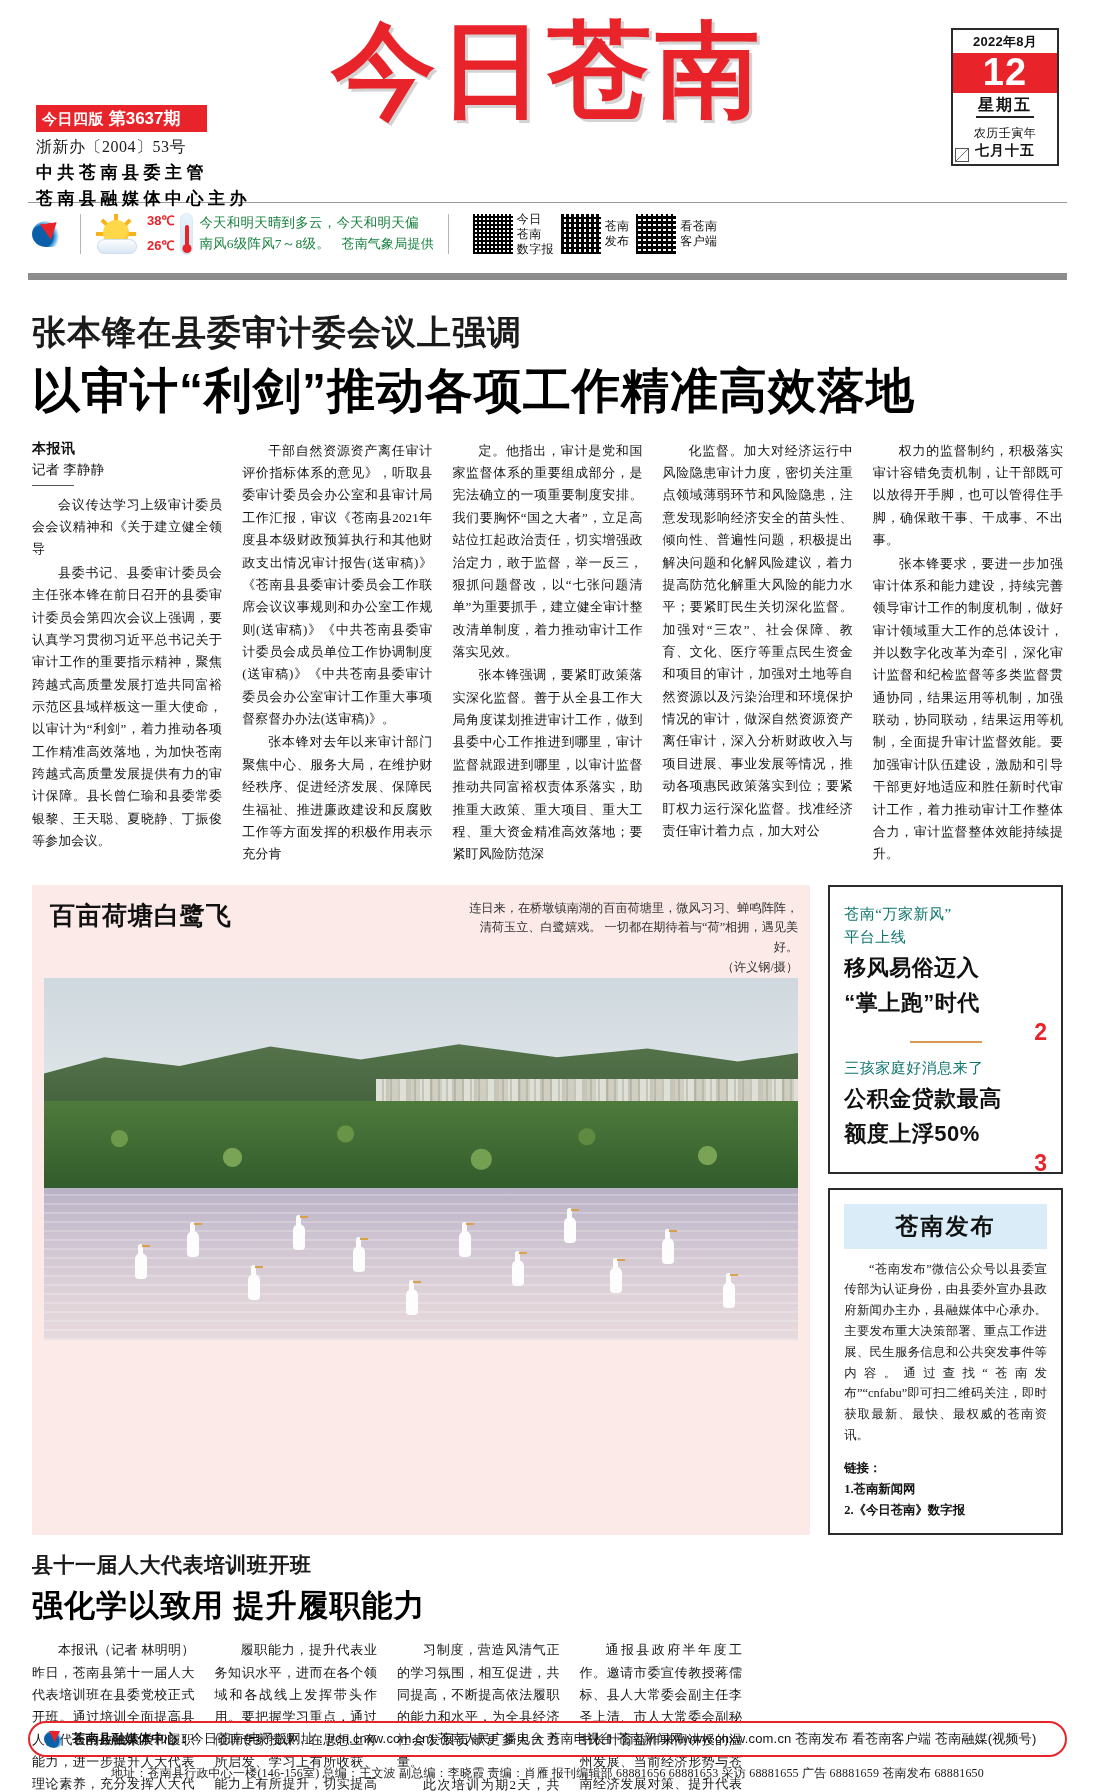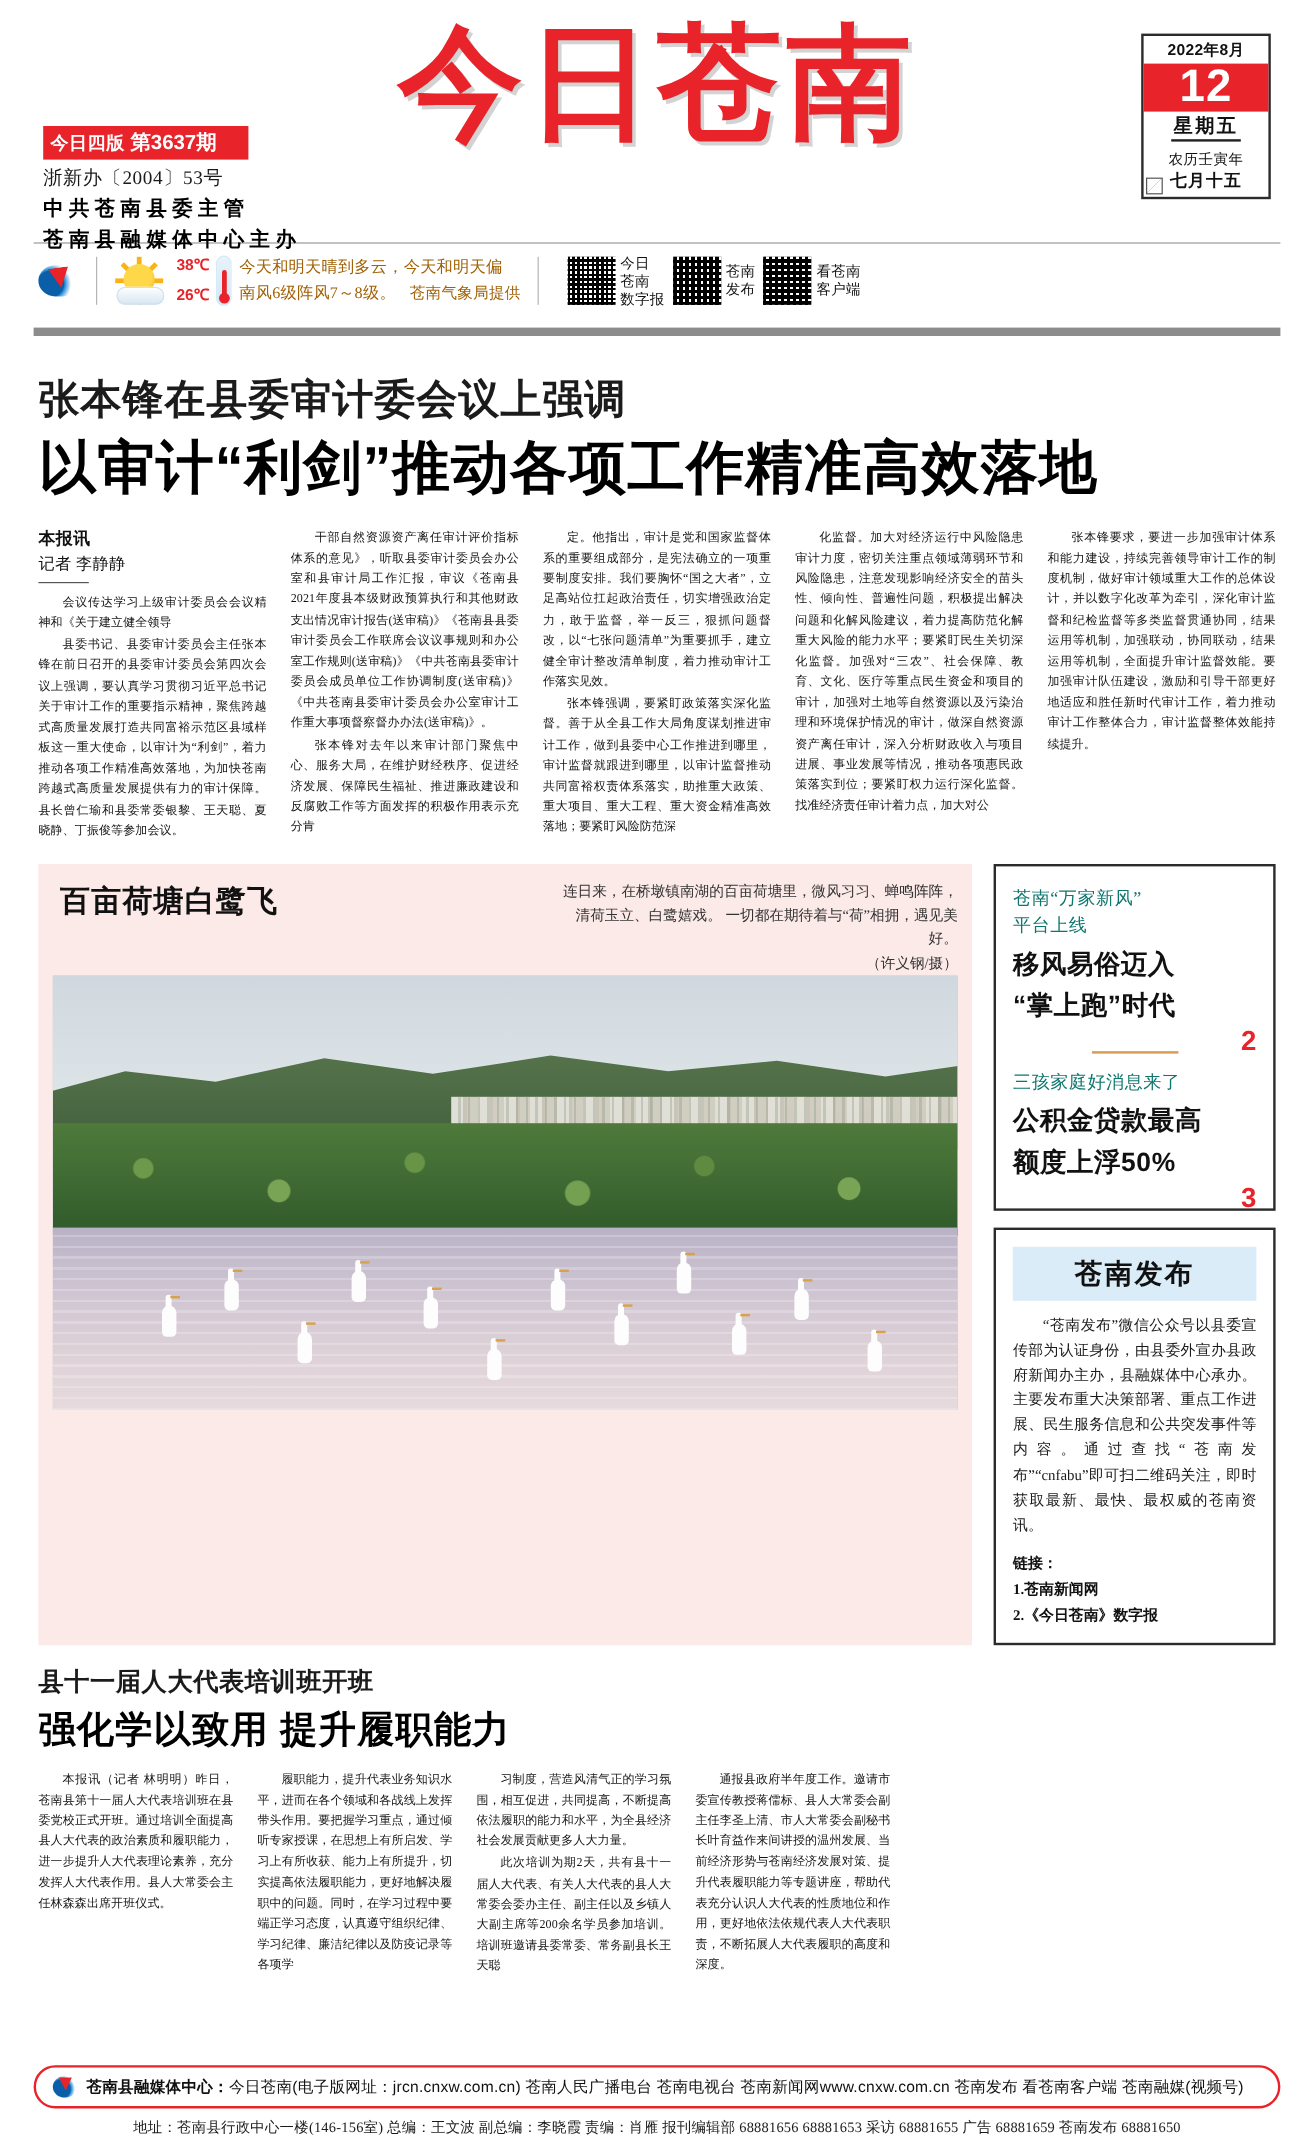--- a/index.html
+++ b/index.html
@@ -78,21 +78,21 @@
   .sun .ray{position:absolute;left:19px;top:0px;width:4px;height:40px;
     background:linear-gradient(#f9b319,#f9b319);transform-origin:50% 50%;}
   .sun .cloud{position:absolute;left:2px;bottom:0;width:40px;height:15px;border-radius:9px;
     background:linear-gradient(#ffffff,#d6e5f2);box-shadow:0 0 0 1px #cfe0ef inset;}
   .temps{font-family:"Liberation Sans",sans-serif;font-weight:bold;font-size:13px;
     color:#e8232a;line-height:1.9;text-align:right;}
   .thermo{width:13px;height:42px;border-radius:7px;background:linear-gradient(#e8f3fb,#cfe6f5);
     position:relative;flex:none;border:1px solid #d6e9f6;}
   .thermo .merc{position:absolute;left:50%;transform:translateX(-50%);bottom:3px;width:4px;height:26px;background:#e8232a;border-radius:2px;}
   .thermo .bulb{position:absolute;left:50%;transform:translateX(-50%);bottom:1px;width:9px;height:9px;border-radius:50%;background:#e8232a;}
-  .wtext{font-size:13.5px;line-height:1.55;letter-spacing:.2px;color:#a16207;
+  .wtext{font-size:13.5px;line-height:1.55;letter-spacing:.2px;color:#15803d;
     font-family:"Liberation Serif",serif;}
   .wprov{font-size:13px;margin-left:8px;}
 
   .qrs{display:flex;align-items:center;gap:7px;margin-left:10px;}
   .qrgroup{display:flex;align-items:center;gap:4px;}
   .qr{width:40px;height:40px;flex:none;background-color:#fff;
     background-image:
       repeating-linear-gradient(90deg,#111 0 2px,transparent 2px 4px),
       repeating-linear-gradient(0deg,#111 0 2px,transparent 2px 4px);
     background-blend-mode:multiply; filter:contrast(1.2);}
@@ -112,21 +112,21 @@
   .mainhead{font-family:"Liberation Sans",sans-serif;font-weight:bold;font-size:48px;
     letter-spacing:1px;margin-top:8px;color:#000;line-height:1.12;}
 
   
   .cols{display:flex;gap:20px;margin-top:22px;padding:0 4px;}
   .col{flex:1;}
   .byline{font-family:"Liberation Sans",sans-serif;font-weight:bold;font-size:14px;
     letter-spacing:.5px;}
   .byline2{font-size:13.5px;margin-top:3px;letter-spacing:.3px;}
   .bylinerule{height:1px;background:#555;width:42px;margin:6px 0 8px;}
-  .ptxt{font-size:10px;line-height:1.72;text-align:justify;letter-spacing:.1px;
+  .ptxt{font-size:13px;line-height:1.72;text-align:justify;letter-spacing:.1px;
     text-justify:inter-ideograph;color:#141414;}
   .ptxt p{text-indent:2em;margin-bottom:1px;}
 
   
   .midrow{display:flex;gap:18px;margin-top:18px;padding:0 4px;}
   .photoblock{width:795px;background:#fbeae8;padding:10px 12px 12px;}
   .photohead{display:flex;align-items:flex-start;justify-content:space-between;gap:14px;}
   .phototitle{font-family:"Liberation Sans",sans-serif;font-weight:bold;font-size:25px;
     letter-spacing:1px;color:#111;padding:4px 0 8px 6px;}
   .photocap{font-size:12.2px;line-height:1.6;color:#333;text-align:right;max-width:330px;
@@ -318,20 +318,21 @@
         <p>张本锋强调，要紧盯政策落实深化监督。善于从全县工作大局角度谋划推进审计工作，做到县委中心工作推进到哪里，审计监督就跟进到哪里，以审计监督推动共同富裕权责体系落实，助推重大政策、重大项目、重大工程、重大资金精准高效落地；要紧盯风险防范深</p>
       </div>
     </div>
     <div class="col">
       <div class="ptxt">
         <p>化监督。加大对经济运行中风险隐患审计力度，密切关注重点领域薄弱环节和风险隐患，注意发现影响经济安全的苗头性、倾向性、普遍性问题，积极提出解决问题和化解风险建议，着力提高防范化解重大风险的能力水平；要紧盯民生关切深化监督。加强对“三农”、社会保障、教育、文化、医疗等重点民生资金和项目的审计，加强对土地等自然资源以及污染治理和环境保护情况的审计，做深自然资源资产离任审计，深入分析财政收入与项目进展、事业发展等情况，推动各项惠民政策落实到位；要紧盯权力运行深化监督。找准经济责任审计着力点，加大对公</p>
       </div>
     </div>
     <div class="col">
       <div class="ptxt">
+        <p>权力的监督制约，积极落实审计容错免责机制，让干部既可以放得开手脚，也可以管得住手脚，确保敢干事、干成事、不出事。</p>
         <p>张本锋要求，要进一步加强审计体系和能力建设，持续完善领导审计工作的制度机制，做好审计领域重大工作的总体设计，并以数字化改革为牵引，深化审计监督和纪检监督等多类监督贯通协同，结果运用等机制，加强联动，协同联动，结果运用等机制，全面提升审计监督效能。要加强审计队伍建设，激励和引导干部更好地适应和胜任新时代审计工作，着力推动审计工作整体合力，审计监督整体效能持续提升。</p>
       </div>
     </div>
   </div>
 
   <div class="midrow">
 
     <div class="photoblock">
       <div class="photohead">
         <div class="phototitle">百亩荷塘白鹭飞</div>

